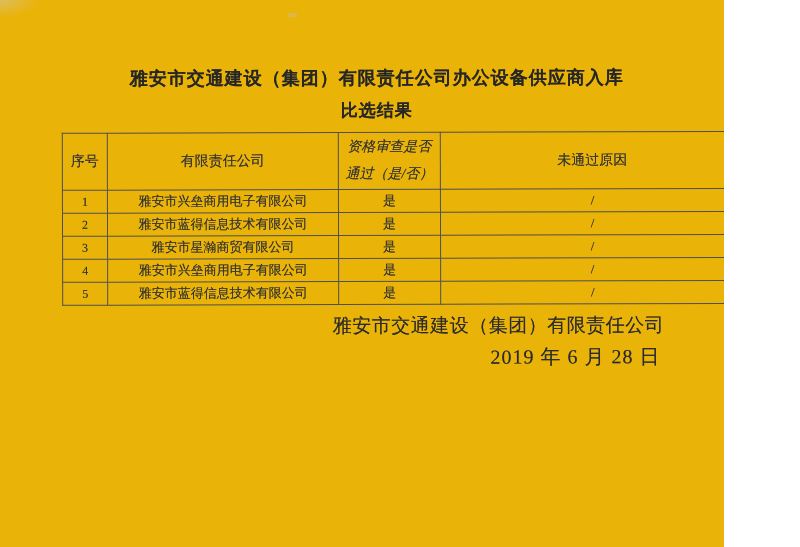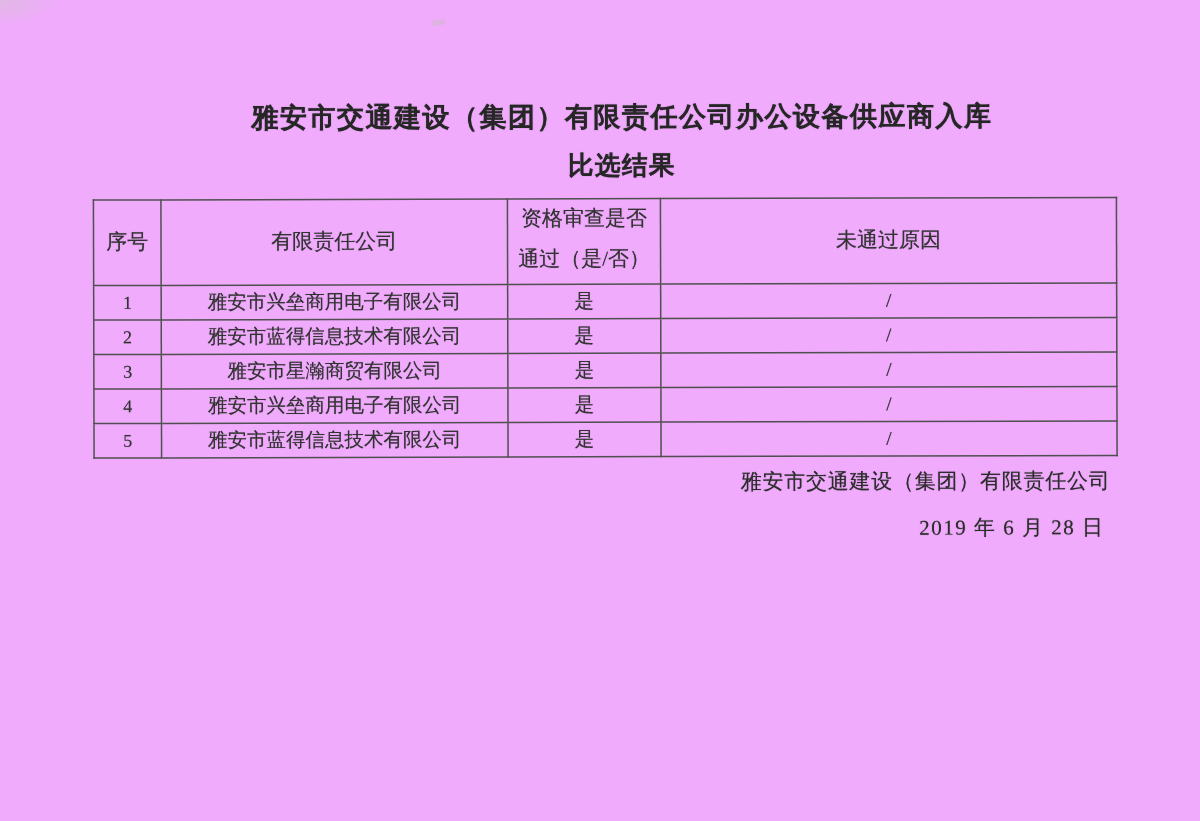--- a/index.html
+++ b/index.html
@@ -2,23 +2,23 @@
 <html><head>
 <meta charset="utf-8">
 <style>
   html, body {
     margin: 0;
     padding: 0;
     background: #ffffff;
   }
   .scan-page {
     position: relative;
-    width: 800px;
+    width: 724px;
     height: 547px;
-    background: #f0abfc;
+    background: #eab308;
     overflow: hidden;
     font-family: "Liberation Serif", serif;
     color: #2e2e2e;
   }
   
   .smudge-tl {
     position: absolute;
     left: 0; top: 0;
     width: 40px; height: 18px;
     background: radial-gradient(ellipse at top left, rgba(205,202,198,0.45), rgba(205,202,198,0) 70%);
@@ -87,40 +87,41 @@
   table.result-table thead th {
     height: 56px;
     font-size: 14px;
   }
   table.result-table tbody td {
     height: 22px;
   }
   .qual-header-line {
     display: block;
     line-height: 1.9;
+    font-style: italic;
   }
   .col-seq   { width: 45px;  }
   .col-name  { width: 231px; }
   .col-qual  { width: 102px; }
   .col-reason{ width: 304px; }
   td.cell-seq { font-size: 12px; font-family: "Liberation Serif", serif; }
   .footer-company {
     position: absolute;
     top: 313px;
     right: 60px;
-    font-size: 14px;
+    font-size: 19px;
     letter-spacing: 0.5px;
     color: #2c2c2c;
     text-shadow: 0 0 0.6px rgba(44,44,44,0.6);
   }
   .footer-date {
     position: absolute;
     top: 344px;
     right: 64px;
-    font-size: 14px;
+    font-size: 20px;
     letter-spacing: 1px;
     color: #2c2c2c;
     text-shadow: 0 0 0.6px rgba(44,44,44,0.6);
   }
 </style>
 </head>
 <body>
 
 <div class="scan-page">
   <div class="smudge-tl"></div>

